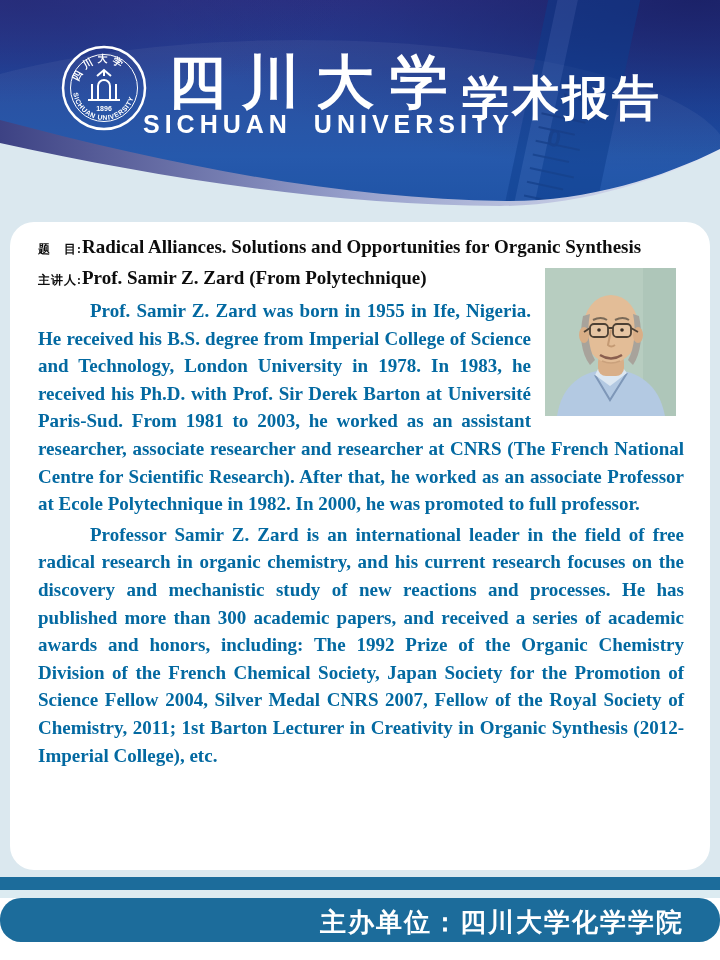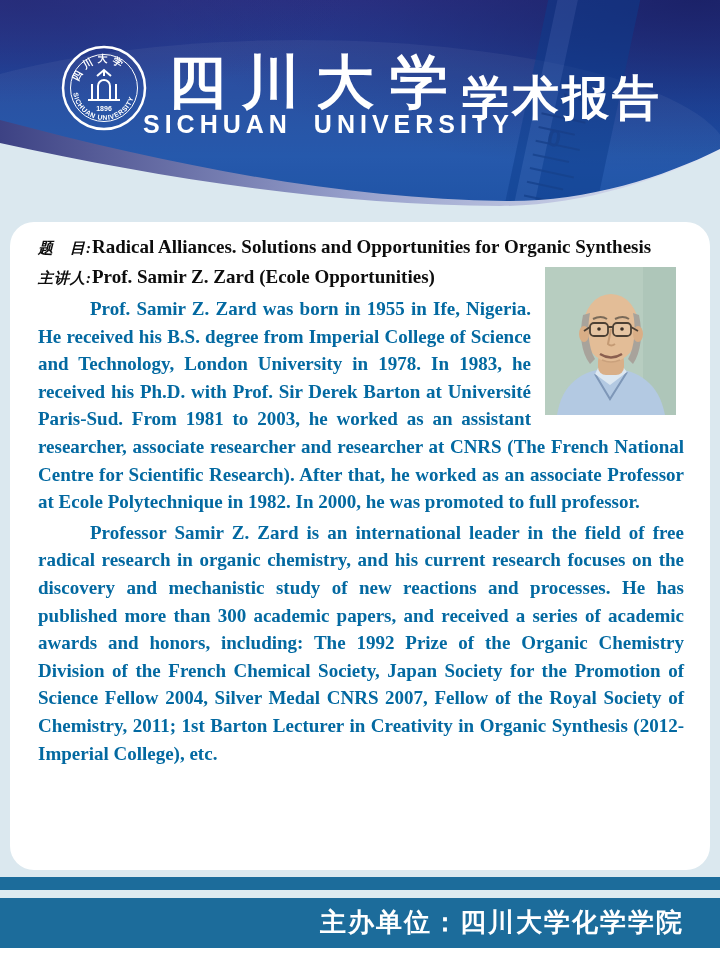--- a/index.html
+++ b/index.html
@@ -11,40 +11,41 @@
   .hdr-svg{position:absolute;left:0;top:0;display:block;}
 
   
   .card{
     position:absolute;left:10px;top:222px;width:700px;height:648px;
     background:#ffffff;border-radius:24px;box-sizing:border-box;
     padding:11px 26px 0 28px;overflow:hidden;color:#0d0d0d;
   }
   .info-row{font-size:19px;line-height:27.5px;font-weight:bold;white-space:nowrap;}
   .title-row{text-align:justify;white-space:normal;}
-  .lab{font-size:15px;letter-spacing:1px;font-style:italic;}
+  .lab{font-size:12px;letter-spacing:1px;}
   .val{}
   .photo{
     float:right;width:131px;height:148px;margin:4px 8px 10px 14px;
   }
   .photo svg{display:block;}
   .bio{
     margin:3px 0 0 0;text-align:justify;text-indent:52px;
     font-size:19px;line-height:27.6px;font-weight:bold;color:#0369a1;
   }
   .bio.second{}
 
   
   .stripe-blue{position:absolute;left:0;top:877px;width:720px;height:13px;background:#1c6c9b;}
   .stripe-light{position:absolute;left:0;top:890px;width:720px;height:8px;background:#dcebf1;}
   .footer-band{
-    position:absolute;left:0;top:898px;width:720px;height:50px;background:#1c6c9b;
+    position:absolute;left:0;top:898px;width:720px;height:44px;background:#1c6c9b;
     color:#ffffff;text-align:right;font-size:26px;font-weight:bold;line-height:50px;
     letter-spacing:2px;padding-right:36px;box-sizing:border-box;
     font-family:"Liberation Serif",serif;
+    border-radius:21px;
   }
 </style>
 </head>
 <body>
 
 <div class="poster">
 
   <div class="bg-light"></div>
 
   <svg class="hdr-svg" width="720" height="230" viewBox="0 0 720 230">
@@ -145,21 +146,21 @@
         <path d="M63,60 h5 M45,60 L39,64 M86,60 L93,64" stroke="#4c4034" stroke-width="1.8" fill="none"></path>
         <circle cx="54" cy="62" r="1.8" fill="#3a2f26"></circle>
         <circle cx="77" cy="62" r="1.8" fill="#3a2f26"></circle>
         <path d="M66,62 L63,77 q3,3 7,0" stroke="#c49a74" stroke-width="2" fill="none"></path>
         <path d="M55,87 q11,7 22,0" stroke="#8a5f4f" stroke-width="2.4" fill="none"></path>
         <path d="M57,93 q9,4 18,0" stroke="#caa17c" stroke-width="1.5" fill="none"></path>
       </svg>
     </div>
 
     <div class="info-row">
-      <span class="lab">主讲人:</span><span class="val">Prof. Samir Z. Zard (Ecole Opportunities)</span>
+      <span class="lab">主讲人:</span><span class="val">Prof. Samir Z. Zard (From Polytechnique)</span>
     </div>
 
     <p class="bio">Prof. Samir Z. Zard was born in 1955 in Ife, Nigeria. He received his B.S. degree from Imperial College of Science and Technology, London University in 1978. In 1983, he received his Ph.D. with Prof. Sir Derek Barton at Université Paris-Sud. From 1981 to 2003, he worked as an assistant researcher, associate researcher and researcher at CNRS (The French National Centre for Scientific Research). After that, he worked as an associate Professor at Ecole Polytechnique in 1982. In 2000, he was promoted to full professor.</p>
     <p class="bio second">Professor Samir Z. Zard is an international leader in the field of free radical research in organic chemistry, and his current research focuses on the discovery and mechanistic study of new reactions and processes. He has published more than 300 academic papers, and received a series of academic awards and honors, including: The 1992 Prize of the Organic Chemistry Division of the French Chemical Society, Japan Society for the Promotion of Science Fellow 2004, Silver Medal CNRS 2007, Fellow of the Royal Society of Chemistry, 2011; 1st Barton Lecturer in Creativity in Organic Synthesis (2012-Imperial College), etc.</p>
   </div>
 
   <div class="stripe-blue"></div>
   <div class="stripe-light"></div>
   <div class="footer-band">
     <span>主办单位：四川大学化学学院</span>

